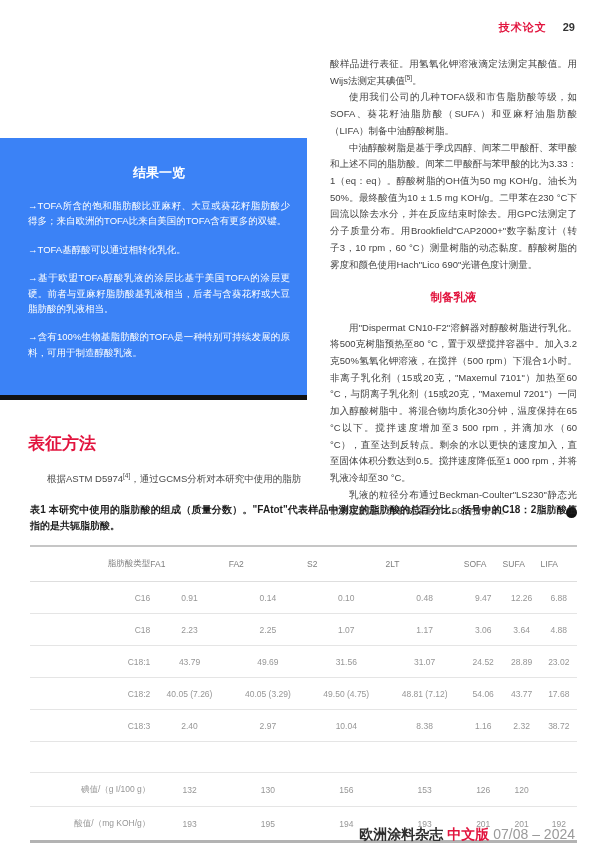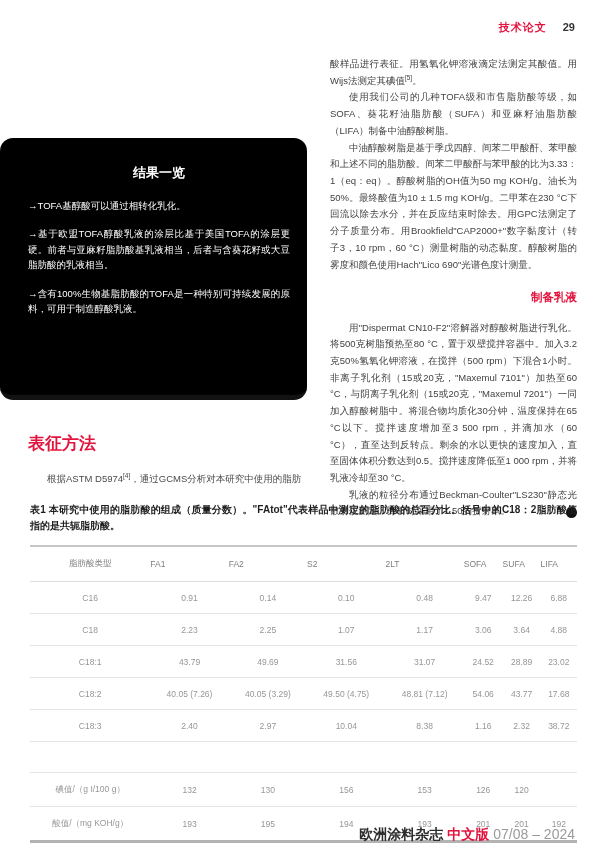--- a/index.html
+++ b/index.html
@@ -8,65 +8,66 @@
     font-family:"Liberation Sans","DejaVu Sans",sans-serif;
     color:#3f3f3f;overflow:hidden;
   }
   
   .page-header{position:absolute;top:20px;right:25px;font-size:11px;font-weight:bold;}
   .page-header .section{color:#e2143e;margin-right:16px;letter-spacing:1px;}
   .page-header .pagenum{color:#333;}
   
   .results-box{
     position:absolute;left:0;top:138px;width:307px;box-sizing:border-box;
-    background:#000000;color:#fff;padding:26px 17px 16px 28px;
-    border-bottom:5px solid #121212;min-height:262px;border-radius:13px;
+    background:#3b82f6;color:#fff;padding:26px 17px 16px 28px;
+    border-bottom:5px solid #121212;min-height:262px;
   }
   .results-box h2{margin:0 0 16px 0;font-size:13px;text-align:center;font-weight:bold;}
   .results-box p{margin:0 0 13px 0;font-size:9.5px;line-height:1.62;text-align:justify;}
   
   .left-lower{position:absolute;left:28px;top:432px;width:279px;}
   .left-lower h3{margin:0 0 16px 0;font-size:17px;color:#e2143e;font-weight:bold;}
   .left-lower p{margin:0;font-size:9.5px;line-height:1.75;text-indent:2em;color:#4a4a4a;}
   
   .right-col{position:absolute;left:330px;top:56px;width:247px;font-size:9.5px;
     line-height:1.76;color:#424242;text-align:justify;}
   .right-col p{margin:0;}
   .right-col p.indent{text-indent:2em;}
-  .right-col h3{margin:14px 0 12px 0;font-size:11.5px;color:#e2143e;font-weight:bold;text-align:right;}
+  .right-col h3{margin:14px 0 12px 0;font-size:11.5px;color:#e2143e;font-weight:bold;text-align:center;}
   sup{font-size:6.5px;vertical-align:super;line-height:0;}
   .arrow-badge{
     float:right;width:11px;height:11px;border-radius:50%;background:#111;color:#fff;
     font-size:8px;line-height:11px;text-align:center;margin-top:4px;
   }
   
   .table-wrap{position:absolute;left:30px;top:502px;width:547px;}
   .table-caption{font-size:10px;font-weight:bold;color:#1e1e1e;line-height:1.55;margin:0 0 12px 0;text-align:justify;}
   table.data{width:100%;border-collapse:collapse;font-size:8.5px;color:#969696;
     border-top:2px solid #c6c6c6;border-bottom:3px solid #b3b3b3;}
   table.data th{font-weight:normal;color:#7d7d7d;padding:11px 0;border-bottom:1px solid #dedede;text-align:left;}
   table.data td{padding:10.5px 0;border-bottom:1px solid #e5e5e5;text-align:center;white-space:nowrap;}
-  table.data th:first-child,table.data td:first-child{text-align:center;width:22%;}
+  table.data th:first-child,table.data td:first-child{text-align:right;width:22%;}
   table.data tr.spacer td{padding:10px 0;border-bottom:1px solid #e5e5e5;}
   table.data tr:last-child td{border-bottom:none;}
   
   .page-footer{position:absolute;top:826px;right:25px;font-size:14px;color:#9a9a9a;}
   .page-footer .journal{font-weight:bold;color:#2d2d2d;}
   .page-footer .edition{font-weight:bold;color:#e2143e;margin:0 4px;}
 </style>
 </head>
 <body>
 
 <div class="page-header">
   <span class="section">技术论文</span><span class="pagenum">29</span>
 </div>
 
 <div class="results-box">
   <h2>结果一览</h2>
   <div id="results-bullets">
+      <p>→TOFA所含的饱和脂肪酸比亚麻籽、大豆或葵花籽脂肪酸少得多；来自欧洲的TOFA比来自美国的TOFA含有更多的双键。</p>
       <p>→TOFA基醇酸可以通过相转化乳化。</p>
       <p>→基于欧盟TOFA醇酸乳液的涂层比基于美国TOFA的涂层更硬。前者与亚麻籽脂肪酸基乳液相当，后者与含葵花籽或大豆脂肪酸的乳液相当。</p>
       <p>→含有100%生物基脂肪酸的TOFA是一种特别可持续发展的原料，可用于制造醇酸乳液。</p>
     </div>
 </div>
 
 <div class="left-lower">
   <h3>表征方法</h3>
   <div id="left-paragraphs">
       <p class="indent">根据ASTM D5974<sup>[4]</sup>，通过GCMS分析对本研究中使用的脂肪</p>

